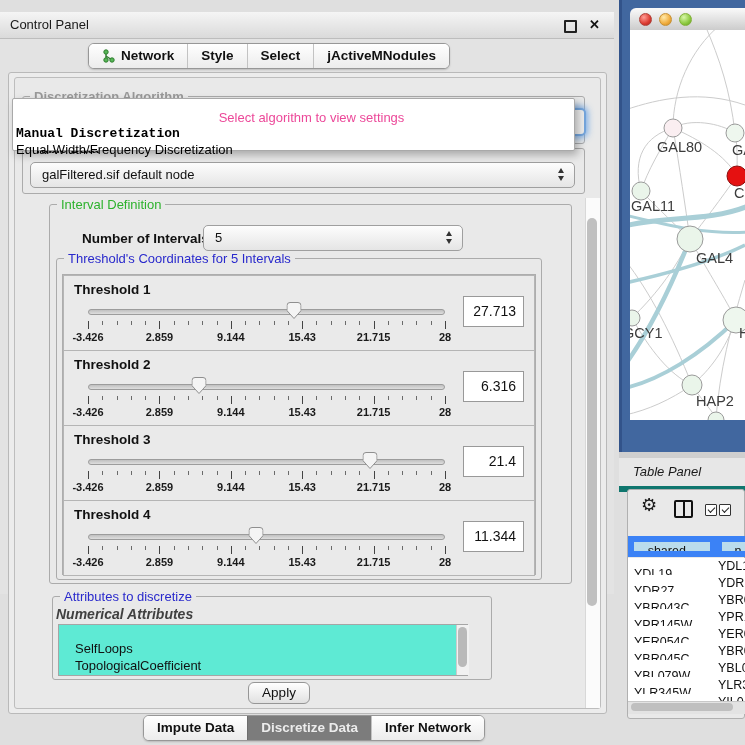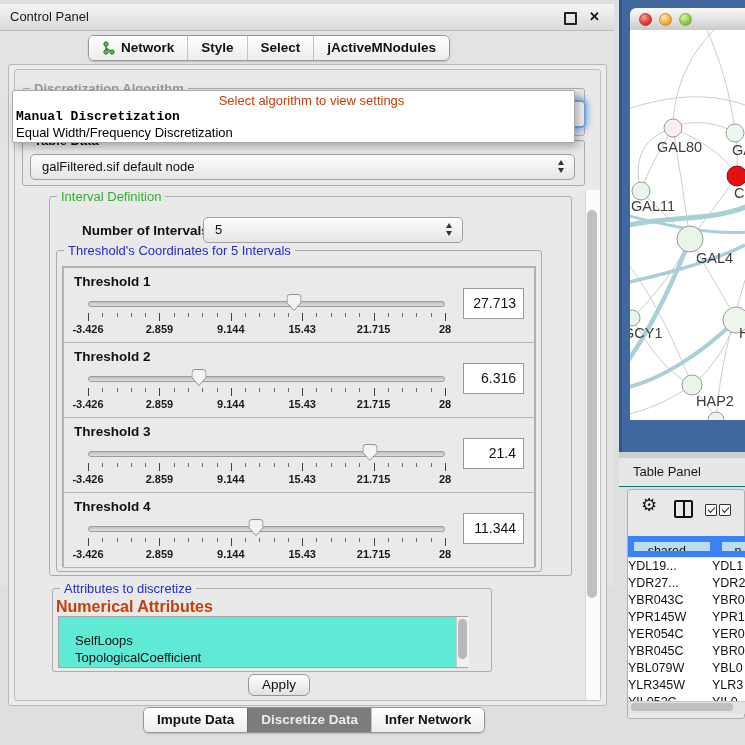--- a/index.html
+++ b/index.html
@@ -1,19 +1,19 @@
 <!DOCTYPE html>
 <html><head>
 <meta charset="utf-8">
 <style>
   html,body{margin:0;padding:0;}
   body{width:745px;height:745px;position:relative;overflow:hidden;background:#dfdfdf;
        font-family:"Liberation Sans",sans-serif;-webkit-font-smoothing:antialiased;}
   
-  .cp{position:absolute;left:0;top:4px;width:614px;height:582px;background:#e3e3e3;}
+  .cp{position:absolute;left:0;top:12px;width:614px;height:582px;background:#e3e3e3;}
   .cp-titlebar{position:absolute;left:0;top:0;width:614px;height:26px;
        background:linear-gradient(#f5f5f5,#dadada);border-bottom:1px solid #bdbdbd;}
   .cp-title{position:absolute;left:10px;top:5px;font-size:13px;color:#1a1a1a;}
   .float-btn{position:absolute;right:37px;top:8px;width:9px;height:9px;border:2px solid #222;border-radius:1px;}
   .close-btn{position:absolute;right:14px;top:5px;font-size:13px;font-weight:bold;color:#111;}
   .segbar{position:absolute;display:flex;border:1px solid #979797;border-radius:6px;overflow:hidden;
        background:#fff;box-shadow:0 1px 2px rgba(0,0,0,.18);}
   .seg{padding:0 13px;line-height:24px;height:24px;font-size:13.5px;font-weight:600;color:#111;
        background:linear-gradient(#ffffff,#ececec);border-left:1px solid #c3c3c3;display:flex;align-items:center;gap:6px;white-space:nowrap;}
   .seg:first-child{border-left:none;}
@@ -31,40 +31,40 @@
   .combo{position:absolute;background:linear-gradient(#fdfdfd,#e5e5e5);border:1px solid #9f9f9f;border-radius:5px;height:24px;}
   .combo .val{position:absolute;left:11px;top:0;line-height:24px;font-size:13px;color:#111;white-space:nowrap;}
   .stepper{position:absolute;right:8px;top:4px;width:9px;height:15px;}
   .stepper .up{position:absolute;left:1px;top:1px;width:0;height:0;
        border-left:3.5px solid transparent;border-right:3.5px solid transparent;border-bottom:5px solid #333;}
   .stepper .down{position:absolute;left:1px;bottom:1px;width:0;height:0;
        border-left:3.5px solid transparent;border-right:3.5px solid transparent;border-top:5px solid #333;}
   .combo.focusring{border:2px solid #74a5dc;box-shadow:0 0 6px 2px rgba(100,160,230,.8);background:#ededed;}
   .popup{position:absolute;left:12px;top:86px;width:561px;height:51px;z-index:6;background:#fff;
        border:1px solid #a9a9a9;border-radius:2px;box-shadow:3px 4px 8px rgba(0,0,0,.28);}
-  .popup .hint{text-align:center;color:#c2410c;font-size:13px;line-height:17px;margin-top:1px;padding-left:36px;}
+  .popup .hint{text-align:center;color:#ec4899;font-size:13px;line-height:17px;margin-top:10px;padding-left:36px;}
   .popup .opt{font-size:13px;line-height:16px;padding-left:3px;color:#000;white-space:nowrap;}
   .popup .opt.bold{font-weight:bold;font-family:Liberation Mono, monospace;}
   .numlabel{position:absolute;left:82px;top:219px;font-size:13.5px;font-weight:bold;color:#111;}
   .thresh-box{position:absolute;left:62px;top:262px;width:472px;height:299px;border:1px solid #adadad;background:#e9e9e9;}
   .threshold{position:relative;width:470px;height:74px;border:1px solid #b5b5b5;background:#eaeaea;margin:-1px 0 0 0;}
   .threshold:first-child{margin-top:0;}
   .th-label{position:absolute;left:10px;top:6px;font-size:13.5px;font-weight:bold;color:#111;}
   .slider{position:absolute;left:24px;top:26px;width:357px;height:44px;}
   .track{position:absolute;left:0;right:0;top:7px;height:4px;border:1px solid #9c9c9c;border-radius:3px;
        background:linear-gradient(#c0c0c0,#dedede);}
   .thumb{position:absolute;top:0;width:15px;height:17px;transform:translateX(-50%);}
   .ticks{position:absolute;left:0;right:0;top:19px;height:9px;}
   .tick{position:absolute;top:0;width:1px;height:4px;background:#6a6a6a;}
   .tick.major{height:8px;background:#444;}
   .ticklabels{position:absolute;left:0;right:0;top:29px;height:13px;}
   .ticklabel{position:absolute;transform:translateX(-50%);font-size:11px;font-weight:bold;color:#1a1a1a;white-space:nowrap;}
   .th-value{position:absolute;right:10px;top:20px;width:52px;height:29px;background:#fff;border:1px solid #999;
        font-size:14px;color:#111;text-align:right;line-height:29px;padding-right:7px;}
-  .attr-label{position:absolute;left:56px;top:594px;font-size:16px;font-weight:bold;color:#c2410c;}
+  .attr-label{position:absolute;left:56px;top:594px;font-size:14px;font-weight:bold;color:#404040;font-style:italic;}
   .attr-list{position:absolute;left:58px;top:612px;width:410px;height:52px;background:#5eead4;border:1px solid #a5a5a5;
        overflow:hidden;padding:16px 0 0 16px;box-sizing:border-box;}
   .attr-item{font-size:13px;line-height:16.5px;color:#111;white-space:nowrap;}
   .attr-scroll{position:absolute;left:456px;top:613px;width:12px;height:50px;background:#f1f1f1;border-left:1px solid #ccc;}
   .attr-thumb{position:absolute;left:457.5px;top:615px;width:9px;height:40px;background:#b9b9b9;border-radius:5px;}
   .vscroll{position:absolute;left:585px;top:186px;width:14px;height:510px;background:#fbfbfb;border-left:1px solid #d8d8d8;}
   .vthumb{position:absolute;left:587px;top:206px;width:10px;height:388px;background:#c0c0c0;border-radius:6px;}
   .button{position:absolute;background:linear-gradient(#ffffff,#e1e1e1);border:1px solid #969696;border-radius:6px;
        font-size:13.5px;color:#111;text-align:center;line-height:19px;}
   
@@ -72,36 +72,36 @@
        border-left:3px solid #32538a;box-sizing:border-box;}
   .mactitle{position:absolute;left:630px;top:8px;width:115px;height:22px;
        background:linear-gradient(#fafafa,#cccccc);border-radius:6px 0 0 0;border-bottom:1px solid #979797;}
   .light{position:absolute;top:13px;width:13px;height:13px;border-radius:50%;box-sizing:border-box;}
   .light.r{left:639px;background:radial-gradient(circle at 35% 30%,#ff9d95,#dc3b31 60%,#a02520);border:1px solid #b04038;}
   .light.y{left:659px;background:radial-gradient(circle at 35% 30%,#ffe9a9,#f0ac3d 60%,#c5831d);border:1px solid #c69135;}
   .light.g{left:679px;background:radial-gradient(circle at 35% 30%,#d8f7a8,#8cc940 60%,#609b23);border:1px solid #83b13a;}
   .netcanvas{position:absolute;left:630px;top:30px;width:115px;height:390px;background:#fff;overflow:hidden;}
   .nlab{font-size:14.5px;fill:#3c3c3c;font-family:"Liberation Sans",sans-serif;}
   .tp-gap{position:absolute;left:619px;top:452px;width:126px;height:6px;background:#cfcfcf;}
-  .tp-title{position:absolute;left:619px;top:458px;width:126px;height:28px;background:#e7e7e7;border-bottom:1px solid #0f766e;}
+  .tp-title{position:absolute;left:619px;top:458px;width:126px;height:28px;background:#e7e7e7;border-bottom:6px solid #0f766e;font-style:italic;}
   .tp-title span{position:absolute;left:14px;top:6px;font-size:13px;color:#1a1a1a;}
   .tp-panel{position:absolute;left:627px;top:489px;width:118px;height:230px;background:#e9e9e9;
        border:1px solid #b0b0b0;border-radius:3px;box-sizing:border-box;}
   .gear{position:absolute;left:641px;top:496px;font-size:18px;line-height:18px;color:#1a1a1a;font-family:"DejaVu Sans",sans-serif;}
   .colsicon{position:absolute;left:674px;top:500px;width:15px;height:14px;border:2px solid #111;border-radius:2px;}
   .colsicon .div{position:absolute;left:6.5px;top:0;width:2px;height:14px;background:#111;}
   .checkicon{position:absolute;top:504px;width:10px;height:10px;border:1.5px solid #333;border-radius:1px;background:#fdfdfd;}
   .checkicon .mark{position:absolute;left:1.5px;top:2px;width:6px;height:3px;
        border-left:1.6px solid #222;border-bottom:1.6px solid #222;transform:rotate(-45deg);}
   .hcell{position:absolute;top:536px;height:21px;background:#badcec;border:6px solid #3b82f6;box-sizing:border-box;
        font-size:12.5px;line-height:19px;color:#111;text-align:center;overflow:hidden;}
   .trows{position:absolute;left:628px;top:558px;width:117px;height:143px;background:#fff;overflow:hidden;}
   .trow{height:17px;display:flex;}
   .tcell{font-size:12.5px;line-height:17px;color:#111;white-space:nowrap;overflow:hidden;}
-  .tcell.c0{width:82px;flex:none;}
+  .tcell.c0{width:82px;padding-left:6px;flex:none;margin-top:8px;}
   .tcell.c1{padding-left:2px;}
   .hscroll{position:absolute;left:628px;top:701px;width:117px;height:12px;background:#e3e3e3;border-top:1px solid #c8c8c8;}
   .hthumb{position:absolute;left:631px;top:703px;width:102px;height:8px;background:#bfbfbf;border-radius:4px;}
 </style>
 </head>
 <body>
 
 <div class="cp">
   <div class="cp-titlebar">
     <span class="cp-title">Control Panel</span>

